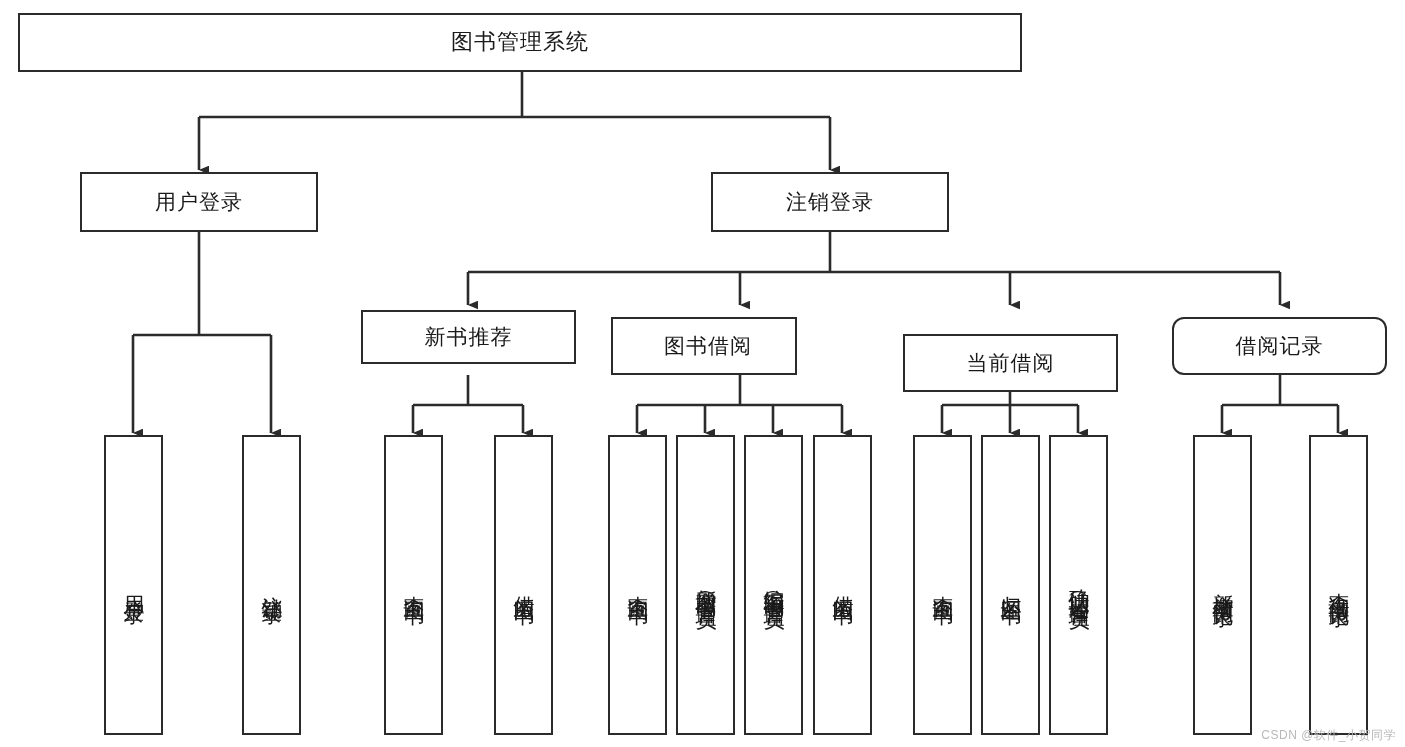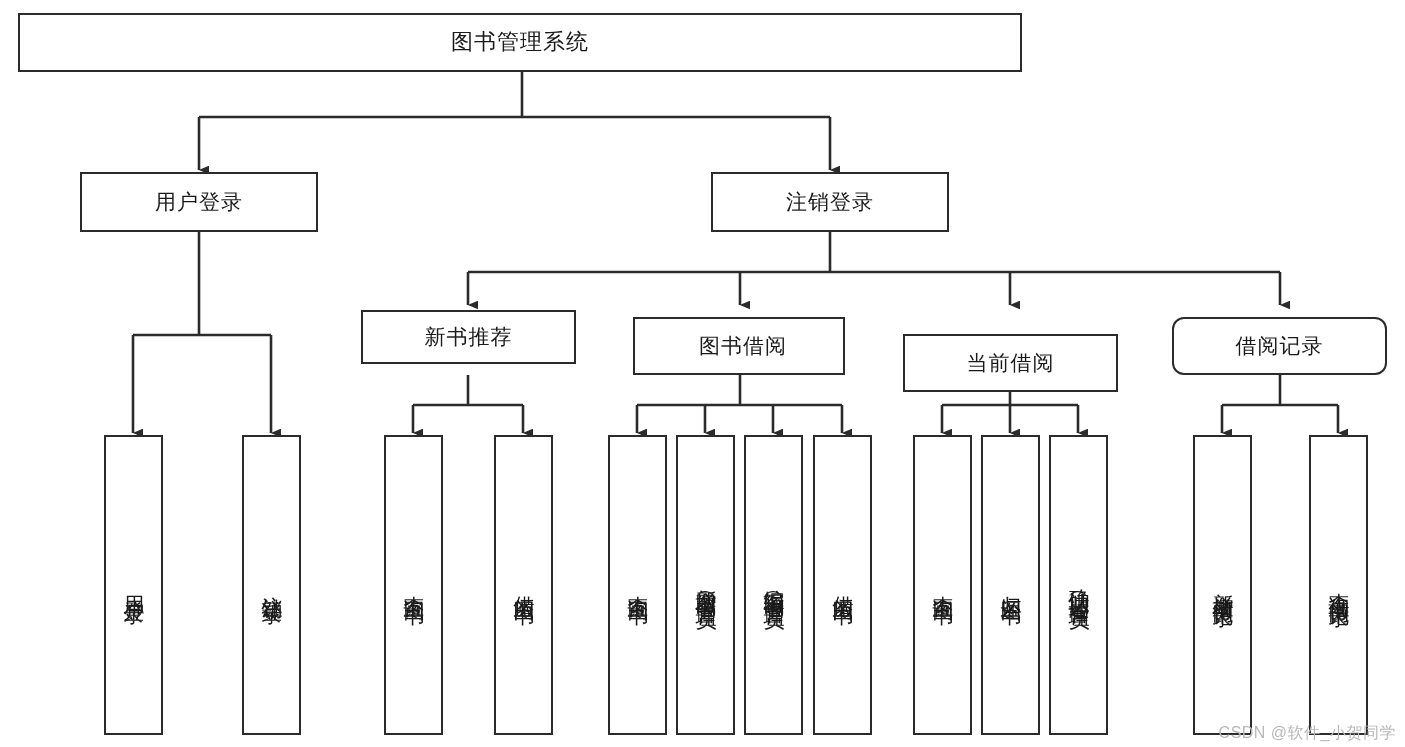--- a/index.html
+++ b/index.html
@@ -44,21 +44,21 @@
     text-orientation:upright;
     font-size:21px;
     line-height:1.18;
     letter-spacing:3px;
     white-space:nowrap;
   }
   #watermark{
     position:absolute;
     right:9px;
     bottom:3px;
-    font-size:16px;
+    font-size:12px;
     color:#b8b8b8;
     letter-spacing:0.5px;
     white-space:nowrap;
     user-select:none;
   }
 </style>
 </head>
 <body>
 
 <div id="diagram">
@@ -121,21 +121,21 @@
   <div class="node" style="left:80px;top:172px;width:238px;height:60px;">
     <span class="lbl">用户登录</span>
   </div>
   <div class="node" style="left:711px;top:172px;width:238px;height:60px;">
     <span class="lbl">注销登录</span>
   </div>
 
   <div class="node" style="left:361px;top:310px;width:215px;height:54px;">
     <span class="lbl">新书推荐</span>
   </div>
-  <div class="node" style="left:633px;top:317px;width:212px;height:58px;padding-left:8px;">
+  <div class="node" style="left:611px;top:317px;width:186px;height:58px;padding-left:8px;">
     <span class="lbl">图书借阅</span>
   </div>
   <div class="node" style="left:903px;top:334px;width:215px;height:58px;">
     <span class="lbl">当前借阅</span>
   </div>
   <div class="node" style="left:1172px;top:317px;width:215px;height:58px;border-radius:12px;">
     <span class="lbl">借阅记录</span>
   </div>
 
   <div class="node leaf" style="left:104px;top:435px;width:59px;height:300px;">

